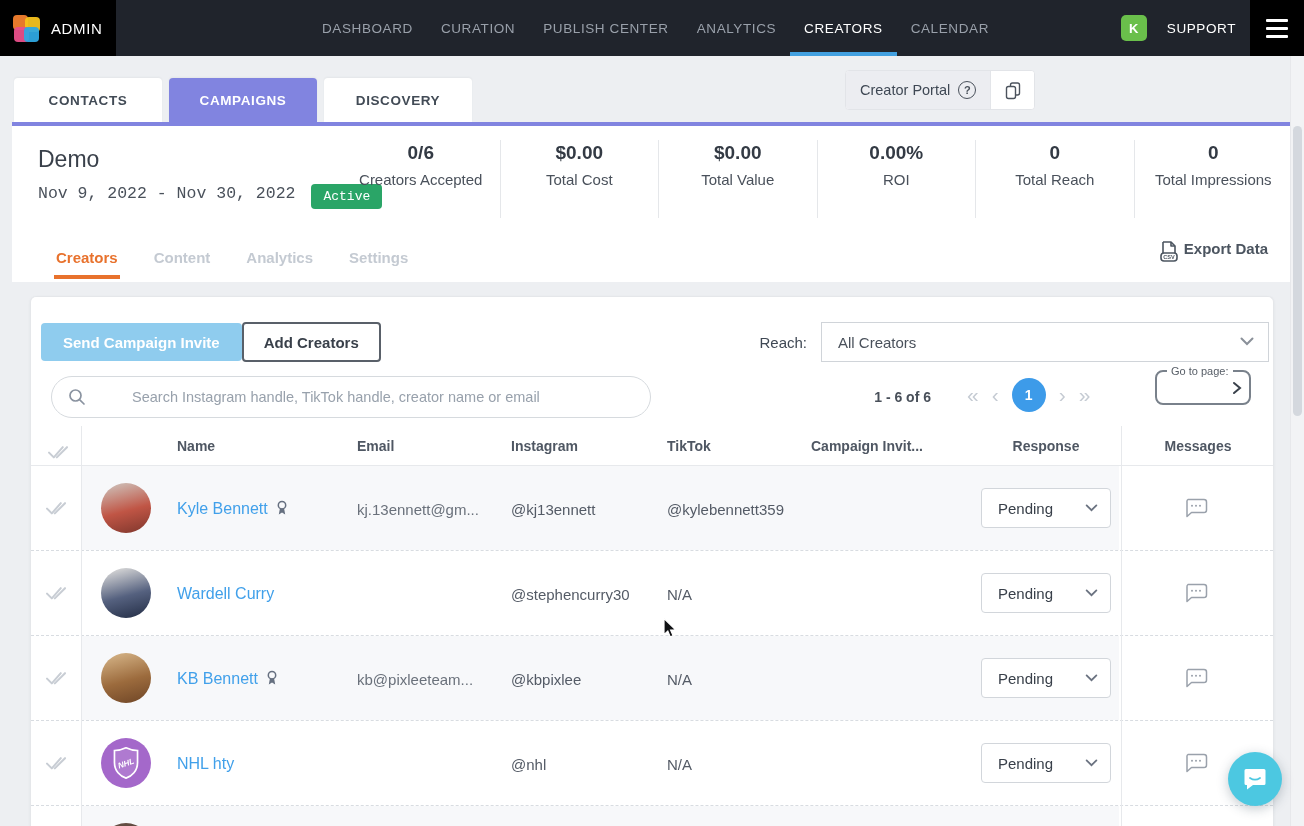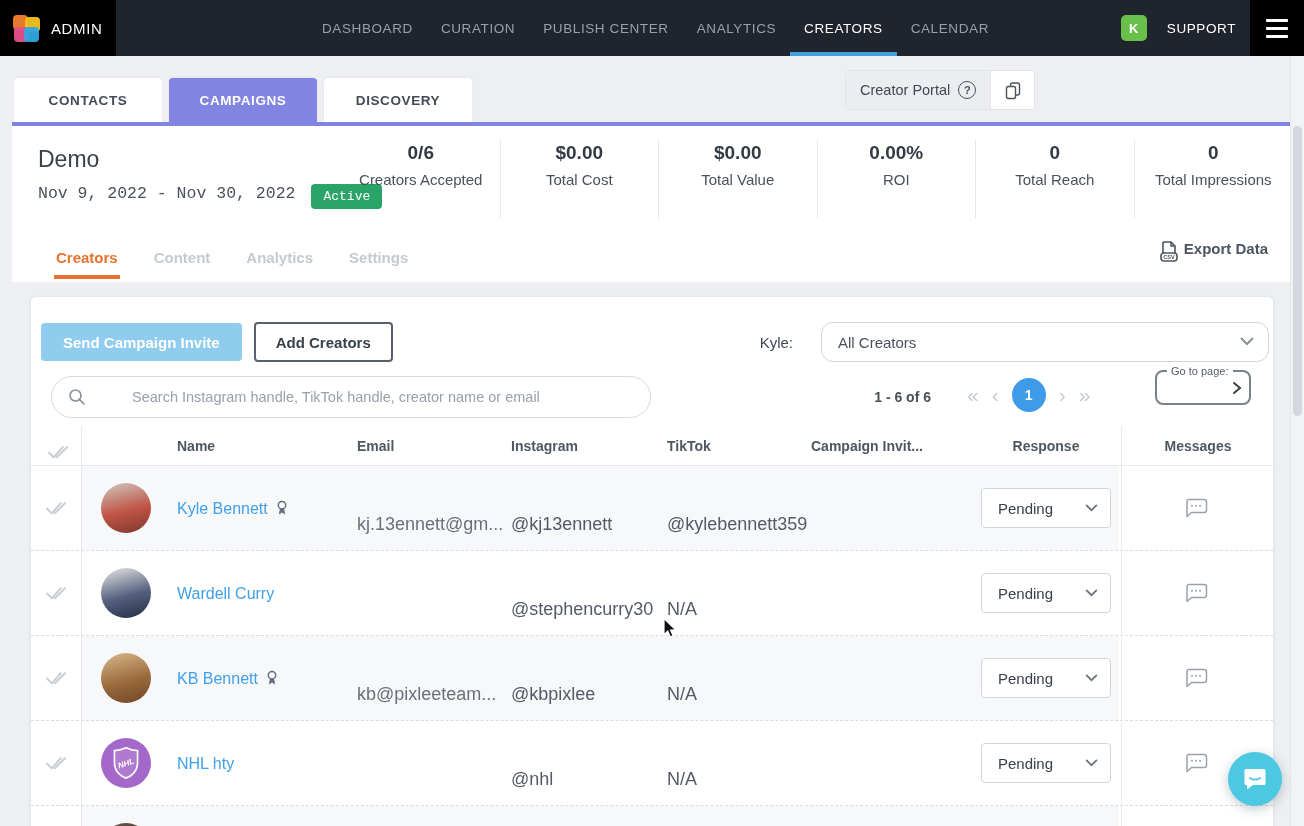--- a/index.html
+++ b/index.html
@@ -70,25 +70,25 @@
 
   
   .card { position:absolute; left:30px; top:296px; width:1244px; height:530px; background:#fff;
           border:1px solid #e5e7ea; border-bottom:none; border-radius:6px 6px 0 0; overflow:hidden;
           box-shadow:0 1px 3px rgba(40,50,60,.06); }
   .toolbar { position:absolute; top:0; left:0; width:100%; height:74px; display:flex; align-items:center;
              padding:16px 4px 0 10px; }
   .btn-invite { background:#8fccee; color:#fff; font-weight:bold; font-size:15px; border:none;
                 border-radius:4px; height:38px; padding:0 22px; cursor:pointer; font-family:inherit; }
   .btn-add { background:#fff; color:#39404a; font-weight:bold; font-size:15px; border:2px solid #596069;
-             border-radius:4px; height:40px; padding:0 20px; margin-left:12px; cursor:pointer; font-family:inherit; }
+             border-radius:4px; height:40px; padding:0 20px; cursor:pointer; font-family:inherit; }
   .show-label { margin-left:auto; font-size:15px; color:#3f4854; margin-right:14px; }
-  .show-select { width:448px; height:40px; border:1px solid #d0d4d9; border-radius:12px; background:#fff;
+  .show-select { width:448px; height:40px; border:1px solid #d0d4d9; border-radius:0; background:#fff;
                  display:flex; align-items:center; padding:0 16px; font-size:15px; color:#4a515b;
-                 position:relative; cursor:pointer;margin-left:14px; }
+                 position:relative; cursor:pointer; }
   .show-select .chev { position:absolute; right:14px; top:14px; }
 
   .search-row { position:absolute; top:74px; left:0; width:100%; height:55px; }
   .search-pill { position:absolute; left:20px; top:5px; width:600px; height:42px; border:1.5px solid #d6dade;
                  border-radius:22px; display:flex; align-items:center; gap:10px; padding:0 16px; background:#fff; }
   .search-pill input { border:none; outline:none; flex:1; font-family:inherit; font-size:14.5px; color:#39404a;margin-left:36px; }
   .search-pill input::placeholder { color:#98a1ac; }
   .results { position:absolute; left:800px; top:18px; width:100px; text-align:right; font-size:14px;
              font-weight:bold; color:#49505a; }
   .pager { position:absolute; left:936px; top:7px; display:flex; align-items:center; gap:13px; }
@@ -110,21 +110,21 @@
   .tbody { position:absolute; top:169px; left:0; width:100%; }
   .row { display:flex; height:85px; border-bottom:1px dashed #d8dce1; }
   .c-check { width:50px; background:#fff; display:flex; align-items:center; justify-content:center; cursor:pointer; }
   .c-main { flex:1; position:relative; }
   .c-msg { width:154px; background:#fff; display:flex; align-items:center; justify-content:center; }
   .avatar { position:absolute; left:20px; top:17px; width:50px; height:50px; border-radius:50%;
             overflow:hidden; display:flex; align-items:center; justify-content:center; }
   .logo-inner { display:none; align-items:center; justify-content:center; }
   .name-wrap { position:absolute; left:96px; top:0; height:85px; display:flex; align-items:center; gap:7px; }
   .name-link { color:#41a0ea; font-size:16px; font-weight:500; cursor:pointer; }
-  .cell-txt { position:absolute; top:16px; height:85px; display:flex; align-items:center; font-size:18px; color:#545b66; }
+  .cell-txt { position:absolute; top:1px; height:85px; display:flex; align-items:center; font-size:15px; color:#545b66; }
   .ct-email { left:276px; color:#6a717b; }
   .ct-ig { left:430px; }
   .ct-tt { left:586px; }
   .response-select { position:absolute; left:900px; top:22px; width:130px; height:40px; border:1px solid #d2d6db;
                      border-radius:4px; background:#fff; display:flex; align-items:center; padding:0 16px;
                      font-size:15px; color:#39404a; cursor:pointer; }
   .response-select .chev { position:absolute; right:12px; top:15px; }
   .msg-btn { cursor:pointer; display:flex; }
 
   
@@ -238,21 +238,21 @@
     </svg>
     <span>Export Data</span>
   </div>
 </div>
 
 <div class="card">
 
   <div class="toolbar">
     <button class="btn-invite">Send Campaign Invite</button>
     <button class="btn-add">Add Creators</button>
-    <span class="show-label">Kyle:</span>
+    <span class="show-label">Reach:</span>
     <div class="show-select">
       <span>All Creators</span>
       <svg class="chev" width="14" height="9" viewBox="0 0 14 9">
         <polyline points="1.5,1.5 7,7 12.5,1.5" fill="none" stroke="#8a9099" stroke-width="2" stroke-linecap="round"></polyline>
       </svg>
     </div>
   </div>
 
   <div class="search-row">
     <div class="search-pill">

